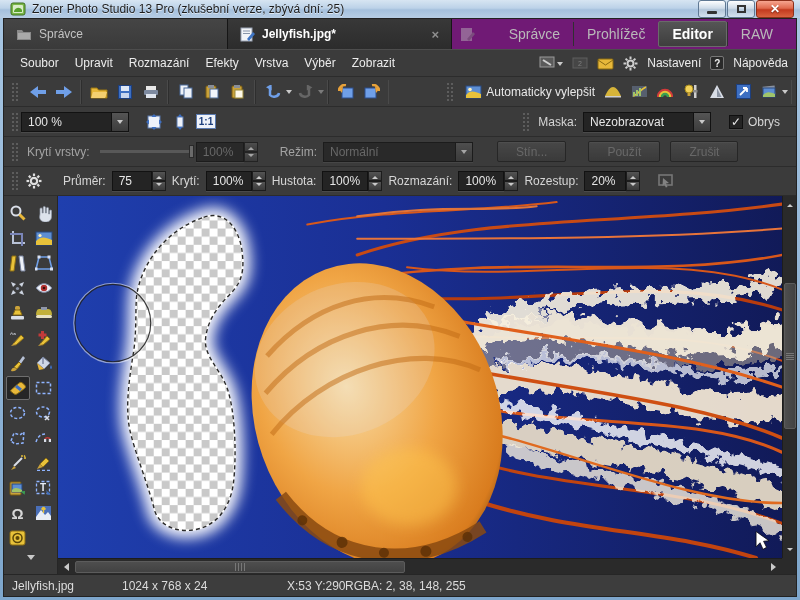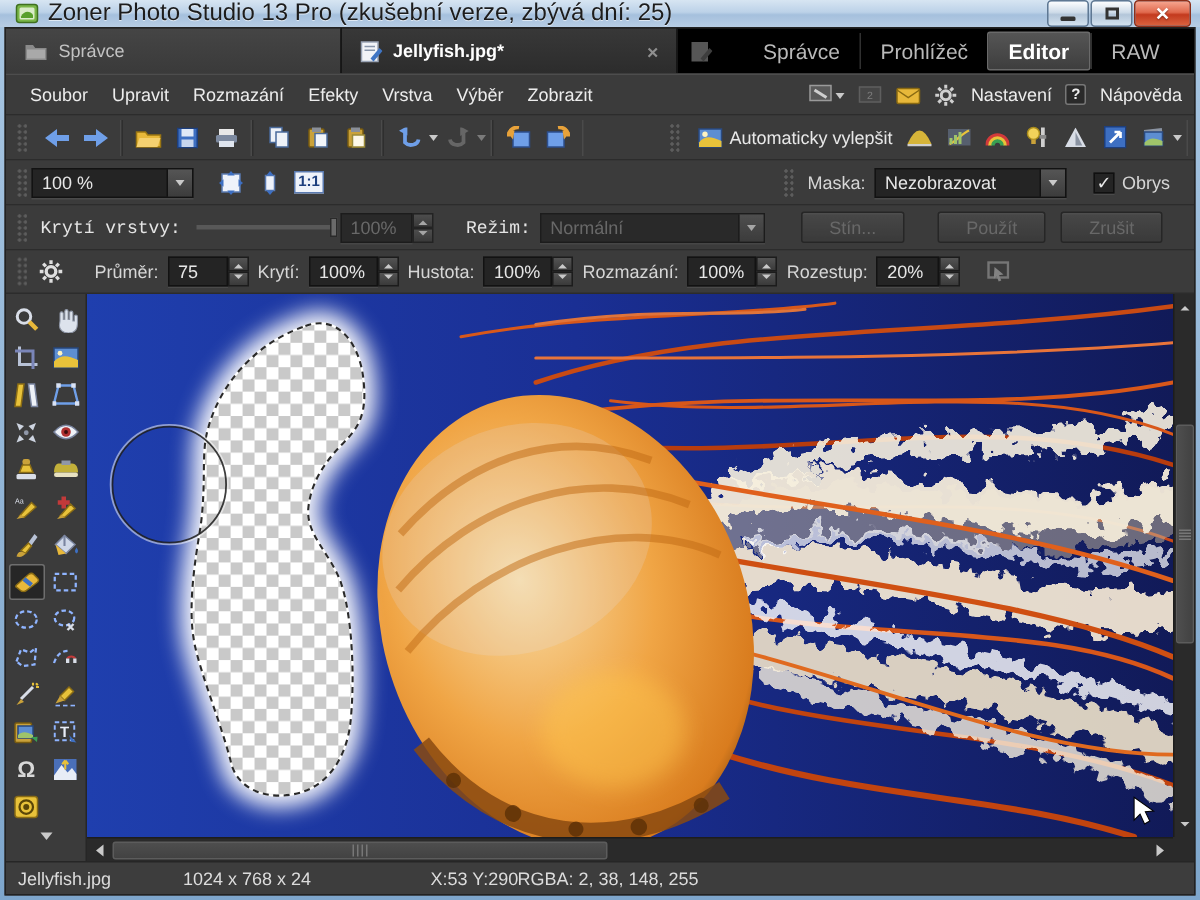--- a/index.html
+++ b/index.html
@@ -7,32 +7,32 @@
   body { font-family:"Liberation Sans", sans-serif; font-size:12px; -webkit-font-smoothing:antialiased; }
 
   .window { width:800px; height:600px; display:flex; flex-direction:column;
     background:linear-gradient(180deg,#a8c6e2,#7ea6cc); }
   .frame-inner { flex:1; display:flex; flex-direction:column; margin:0 3px 3px 3px; background:#3d3d3d; border:1px solid #222; }
 
   
   .titlebar { height:26px; display:flex; align-items:center; padding:0 6px;
     background:linear-gradient(180deg,#d7e5f2 0%,#bcd2e8 45%,#a5c0dd 55%,#b7cde4 100%); }
   .titlebar .app-ico { width:16px; height:16px; margin:0 6px 0 4px; }
-  .title-text { color:#1c1c1c; font-size:16px; text-shadow:0 1px 0 rgba(255,255,255,.6); }
+  .title-text { color:#1c1c1c; font-size:12px; text-shadow:0 1px 0 rgba(255,255,255,.6); }
   .winbtns { margin-left:auto; display:flex; gap:1px; }
   .winbtn { width:28px; height:18px; border:1px solid #5f7893; border-radius:3px;
     background:linear-gradient(180deg,#fdfeff,#cfdce9 45%,#b3c6d9 55%,#d4e2ef);
     display:flex; align-items:center; justify-content:center; }
   .winbtn.close { width:38px; background:linear-gradient(180deg,#f6a58f,#e06a4e 45%,#c33a1e 55%,#d9623f); border-color:#8c2f1a; }
   .glyph-min { width:10px; height:3px; background:#333; border-radius:1px; margin-top:6px;}
   .glyph-restore { width:9px; height:8px; border:2px solid #333; }
   .glyph-x { color:#fff; font-weight:bold; font-size:12px; text-shadow:0 1px 1px #7a2513; }
 
   
-  .tabbar { height:30px; background:#000000; display:flex; align-items:stretch; }
+  .tabbar { height:30px; background:#701a75; display:flex; align-items:stretch; }
   .doc-tab { display:flex; align-items:center; gap:7px; padding:0 12px; color:#c2c2c2; }
   .doc-tab.manager { width:224px; background:linear-gradient(180deg,#454545,#3a3a3a); border-right:1px solid #161616; }
   .doc-tab.file { width:224px; background:linear-gradient(180deg,#383838,#2c2c2c); border-right:1px solid #161616; color:#fff; font-weight:bold; }
   .doc-tab .close-x { margin-left:auto; color:#8f8f8f; font-size:13px; }
   .mode-tabs { margin-left:auto; display:flex; align-items:center; padding-right:10px; }
   .mode-tab { padding:4px 13px; color:#b9b9b9; font-size:14px; border-left:1px solid #303030; }
   .mode-tab:first-child { border-left:none; }
   .mode-tab.active { background:linear-gradient(180deg,#555,#3e3e3e); border:1px solid #6a6a6a; border-radius:2px; color:#fff; font-weight:bold; }
   .mini-edit-ico { opacity:.45; margin-right:6px; }
 
@@ -70,21 +70,21 @@
     display:flex; align-items:center; padding:0 6px; height:20px; }
   .combo { position:relative; }
   .combo .dd { position:absolute; right:0; top:0; bottom:0; width:17px; background:linear-gradient(180deg,#555,#3c3c3c);
     border-left:1px solid #121212; display:flex; align-items:center; justify-content:center; }
   .spin { display:flex; flex-direction:column; width:14px; height:20px; }
   .spin div { flex:1; background:linear-gradient(180deg,#545454,#3a3a3a); border:1px solid #1c1c1c;
     display:flex; align-items:center; justify-content:center; }
   .pushbtn { height:21px; padding:0 18px; color:#cfcfcf; background:linear-gradient(180deg,#4c4c4c,#3a3a3a);
     border:1px solid #1f1f1f; box-shadow:0 1px 0 #555 inset; border-radius:2px; display:flex; align-items:center; }
   .lbl { color:#d6d6d6; margin:0 6px; white-space:nowrap; }
-  .disabledbar .lbl { color:#e5e5e5;font-family:Liberation Mono, monospace; }
+  .disabledbar .lbl { color:#a3a3a3; }
   .disabledbar .field, .disabledbar .pushbtn, .disabledbar .spin div { color:#777; opacity:.75; }
   .slider-track { width:92px; height:3px; background:#585858; position:relative; margin:0 4px; }
   .slider-handle { position:absolute; right:-2px; top:-5px; width:5px; height:13px; background:#6a6a6a; border:1px solid #2a2a2a; }
   .checkbox { width:14px; height:14px; background:#242424; border:1px solid #101010; box-shadow:0 1px 0 #4a4a4a;
     color:#e8e8e8; font-size:12px; display:flex; align-items:center; justify-content:center; margin-right:5px; }
 
   
   .main { flex:1; display:flex; min-height:0; }
   .palette { width:54px; background:#3b3b3b; border-right:1px solid #262626; display:flex; flex-direction:column; align-items:center; padding-top:5px; }
   .pal-grid { display:grid; grid-template-columns:24px 24px; gap:1px 2px; }

